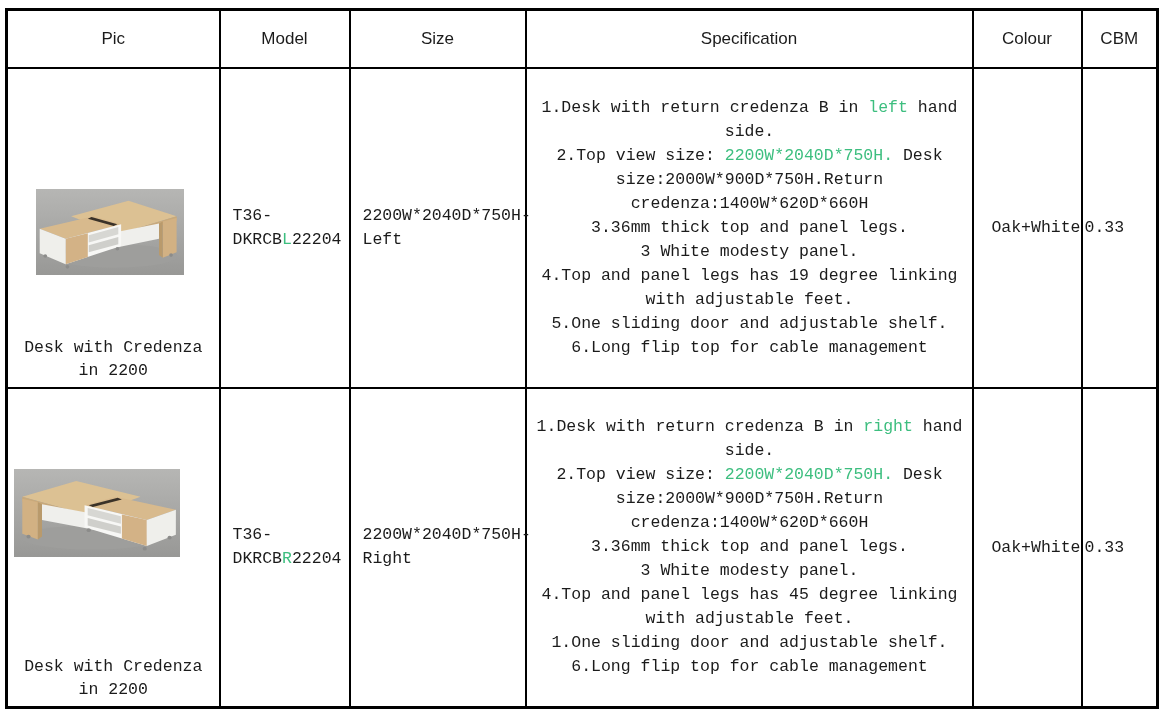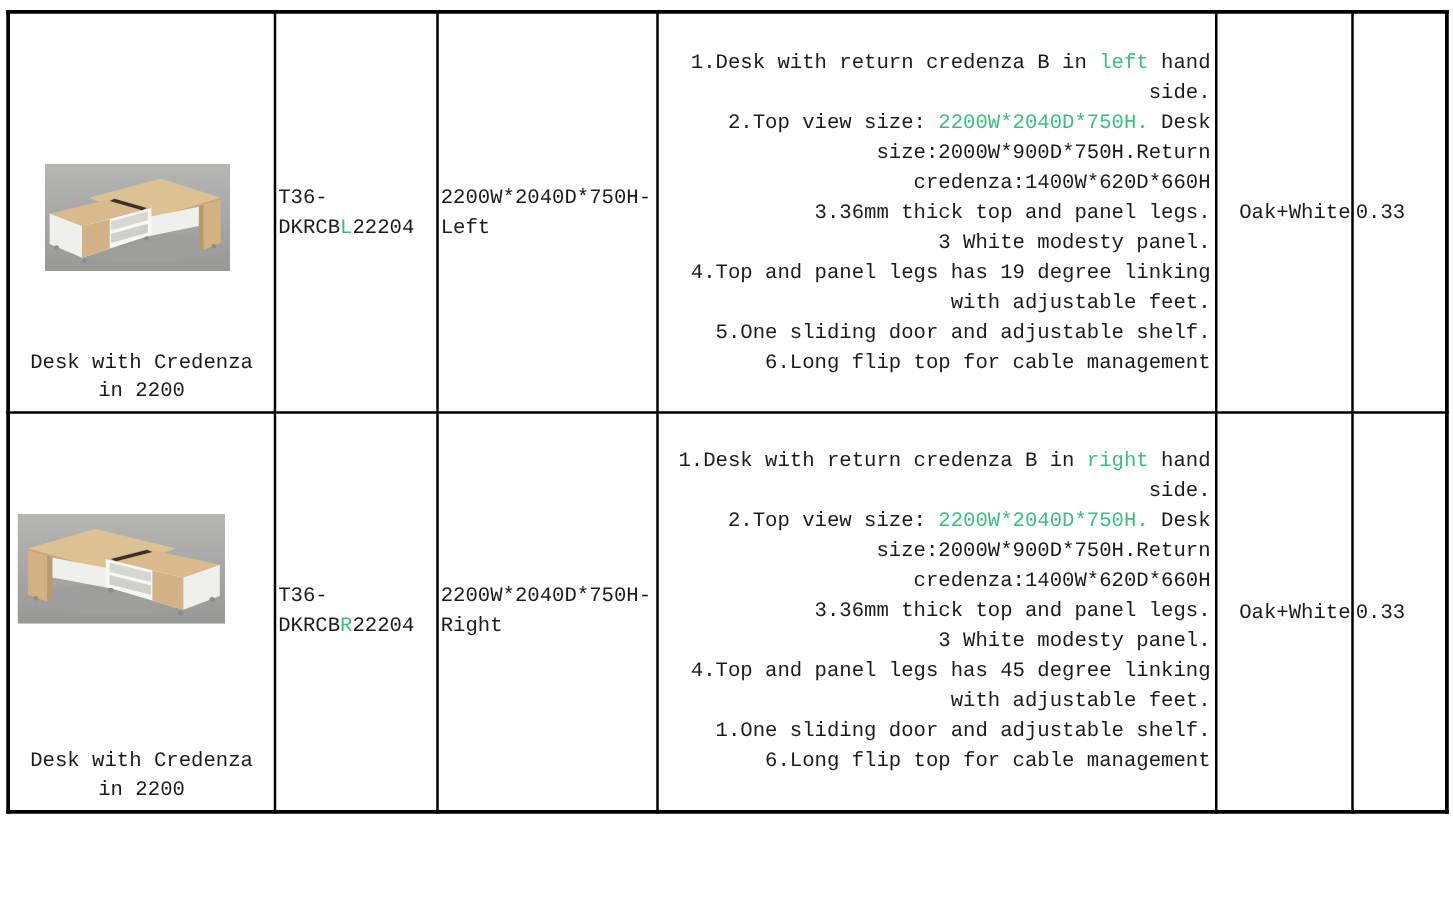--- a/index.html
+++ b/index.html
@@ -37,26 +37,26 @@
 
   .pic-cell{ position:relative; }
   .photo{ position:absolute; display:block; }
   .photo.r0{ left:28px; top:120px; }
   .photo.r1{ left:6px;  top:80px;  }
   .caption{
     position:absolute; left:0; bottom:5px; width:100%;
     text-align:center; line-height:23px; white-space:pre-wrap;
   }
 
-  .model-text, .size-text{ padding-left:2px; line-height:24px; text-align:left; }
+  .model-text, .size-text{ padding-left:12px; line-height:24px; text-align:left; }
   .spec{
     padding:0 3px 0 4px;
     line-height:24px;
     white-space:pre-wrap;
-    text-align:right;
+    text-align:center;
     font-family:Liberation Mono, monospace;
   }
   .colour-text{ padding-left:14px; text-align:right; }
   .cbm-text{ padding-left:2px; text-align:left; }
 
   .accent{ color:var(--accent); }
 </style>
 </head>
 <body>
 
@@ -93,20 +93,28 @@
   <table class="catalog">
     <colgroup>
       <col style="width:213px">
         <col style="width:130px">
         <col style="width:176px">
       <col style="width:447px">
         <col style="width:109px">
         <col style="width:76px">
     </colgroup>
     <tbody>
+        <tr>
+      <th>Pic</th>
+      <th>Model</th>
+      <th>Size</th>
+      <th>Specification</th>
+      <th>Colour</th>
+      <th>CBM</th>
+    </tr>
 
     <tr>
       <td class="pic-cell">
         <svg class="photo r0" width="148" height="86" viewBox="0 0 160 95" preserveAspectRatio="none">
           <use href="#deskL"></use>
         </svg>
         <div class="caption mono">Desk with Credenza
 in 2200</div>
       </td>
       <td class="mono">

